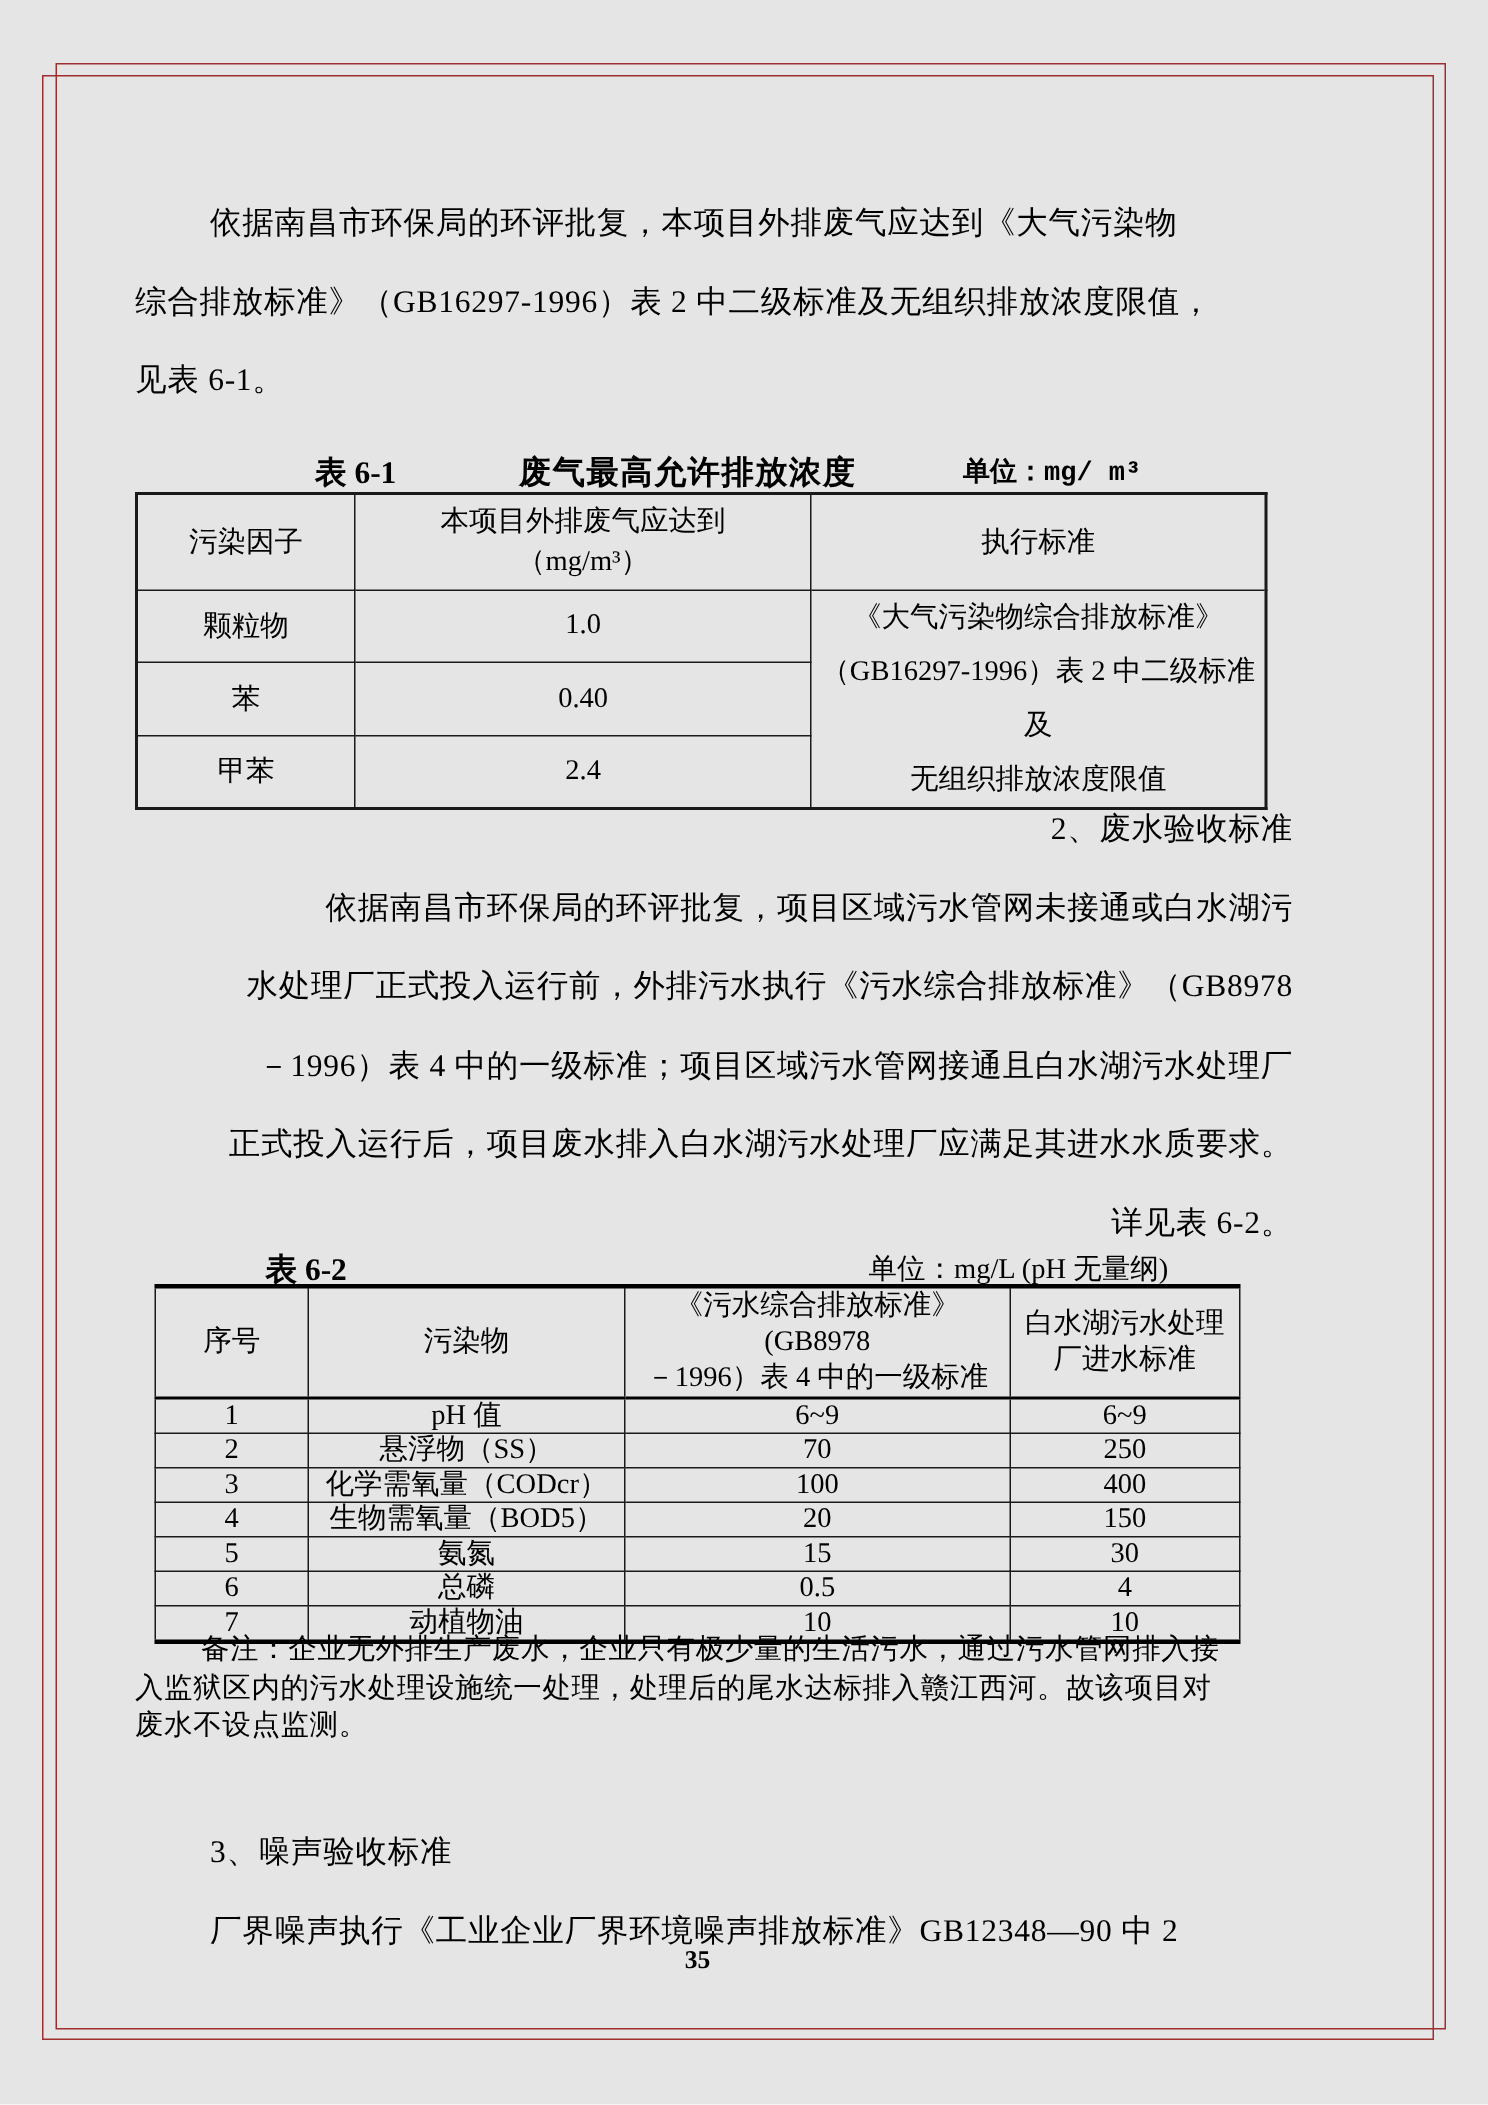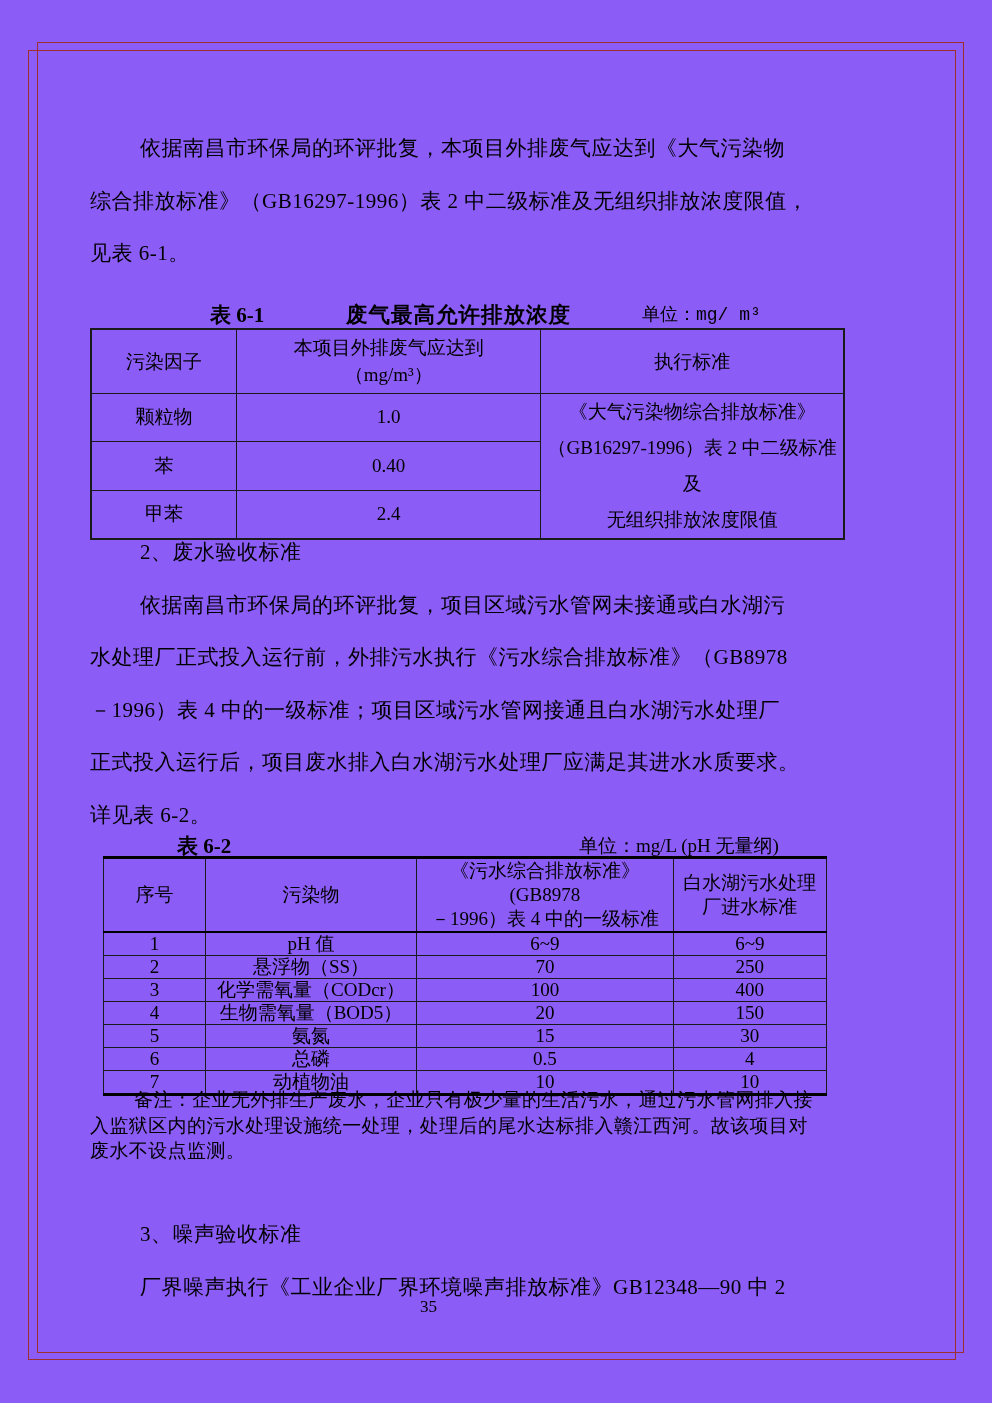--- a/index.html
+++ b/index.html
@@ -1,52 +1,52 @@
 <!DOCTYPE html>
 <html><head>
 <meta charset="utf-8">
 <style>
   html,body{margin:0;padding:0;background:#ffffff;}
   .page{
     position:relative;
     width:992px;height:1403px;
-    background:#8b5cf6;
+    background:#e5e5e5;
     font-family:"Liberation Serif","DejaVu Serif",serif;
     color:#000;
     overflow:hidden;
   }
   .frame{position:absolute;box-sizing:border-box;border:1.5px solid #9e2f2f;background:transparent;}
   .frame.outer{left:37px;top:42px;width:927px;height:1311px;}
   .frame.inner{left:28px;top:50px;width:928px;height:1310px;}
 
   .body-para{
     position:absolute;left:90px;width:772px;
     font-size:21px;line-height:52.5px;
     white-space:pre-line;text-indent:50px;
     letter-spacing:0.5px;
   }
   #para1{top:122px;}
-  #section2{position:absolute;left:90px;top:526px;width:772px;}
+  #section2{position:absolute;left:90px;top:526px;width:772px;text-align:right;}
   #section2 .heading, #section3 .heading{
     font-size:21px;line-height:52.5px;text-indent:50px;letter-spacing:0.5px;
   }
   #section2 .para, #section3 .para{
     font-size:21px;line-height:52.5px;white-space:pre-line;text-indent:50px;letter-spacing:0.5px;
   }
   #section3{position:absolute;left:90px;top:1208px;width:772px;}
 
   .caption{position:absolute;left:90px;width:772px;height:30px;}
   #caption1{top:299px;}
   #caption2{top:830px;}
   .caption .cap-label{position:absolute;font-weight:bold;font-size:21px;white-space:nowrap;}
   .caption .cap-title{position:absolute;font-weight:bold;font-size:21.5px;white-space:nowrap;letter-spacing:1px;font-family:Liberation Mono, monospace;}
   .caption .cap-unit{position:absolute;font-size:19px;white-space:nowrap;}
   #caption1 .cap-label{left:120px;top:2px;}
   #caption1 .cap-title{left:256px;top:1px;}
-  #caption1 .cap-unit{left:552px;top:3px;font-weight:normal;font-family:"Liberation Mono","DejaVu Sans Mono",monospace;font-size:18px;}
+  #caption1 .cap-unit{left:552px;top:3px;font-weight:bold;font-family:"Liberation Mono","DejaVu Sans Mono",monospace;font-size:18px;}
   #caption2 .cap-label{left:87px;top:2px;}
   #caption2 .cap-title{left:167px;top:1px;}
   #caption2 .cap-unit{left:489px;top:3px;font-weight:normal;font-size:19px;}
 
   table{border-collapse:collapse;table-layout:fixed;position:absolute;background:transparent;}
   td,th{vertical-align:middle;text-align:center;font-weight:normal;white-space:pre-line;padding:0;overflow:hidden;}
 
   #table1{left:90px;top:328px;width:755px;font-size:19px;}
   #table1 td,#table1 th{border:1px solid #1a1a1a;}
   #table1{border:2px solid #1a1a1a;}
@@ -63,21 +63,21 @@
   #table2 .drow{height:23px;}
   #table2 .drow td{line-height:22px;}
 
   #note{
     position:absolute;left:90px;top:1087px;width:776px;
     font-size:19px;line-height:25.5px;white-space:pre-line;text-indent:44px;
     letter-spacing:0.4px;
   }
   #pagenum{
     position:absolute;left:420px;top:1297px;width:90px;
-    text-align:left;font-size:17px;
+    text-align:center;font-size:17px;font-weight:bold;
   }
 </style>
 </head>
 <body>
 
 <div class="page">
 
   <div class="frame outer"></div>
   <div class="frame inner"></div>
 

